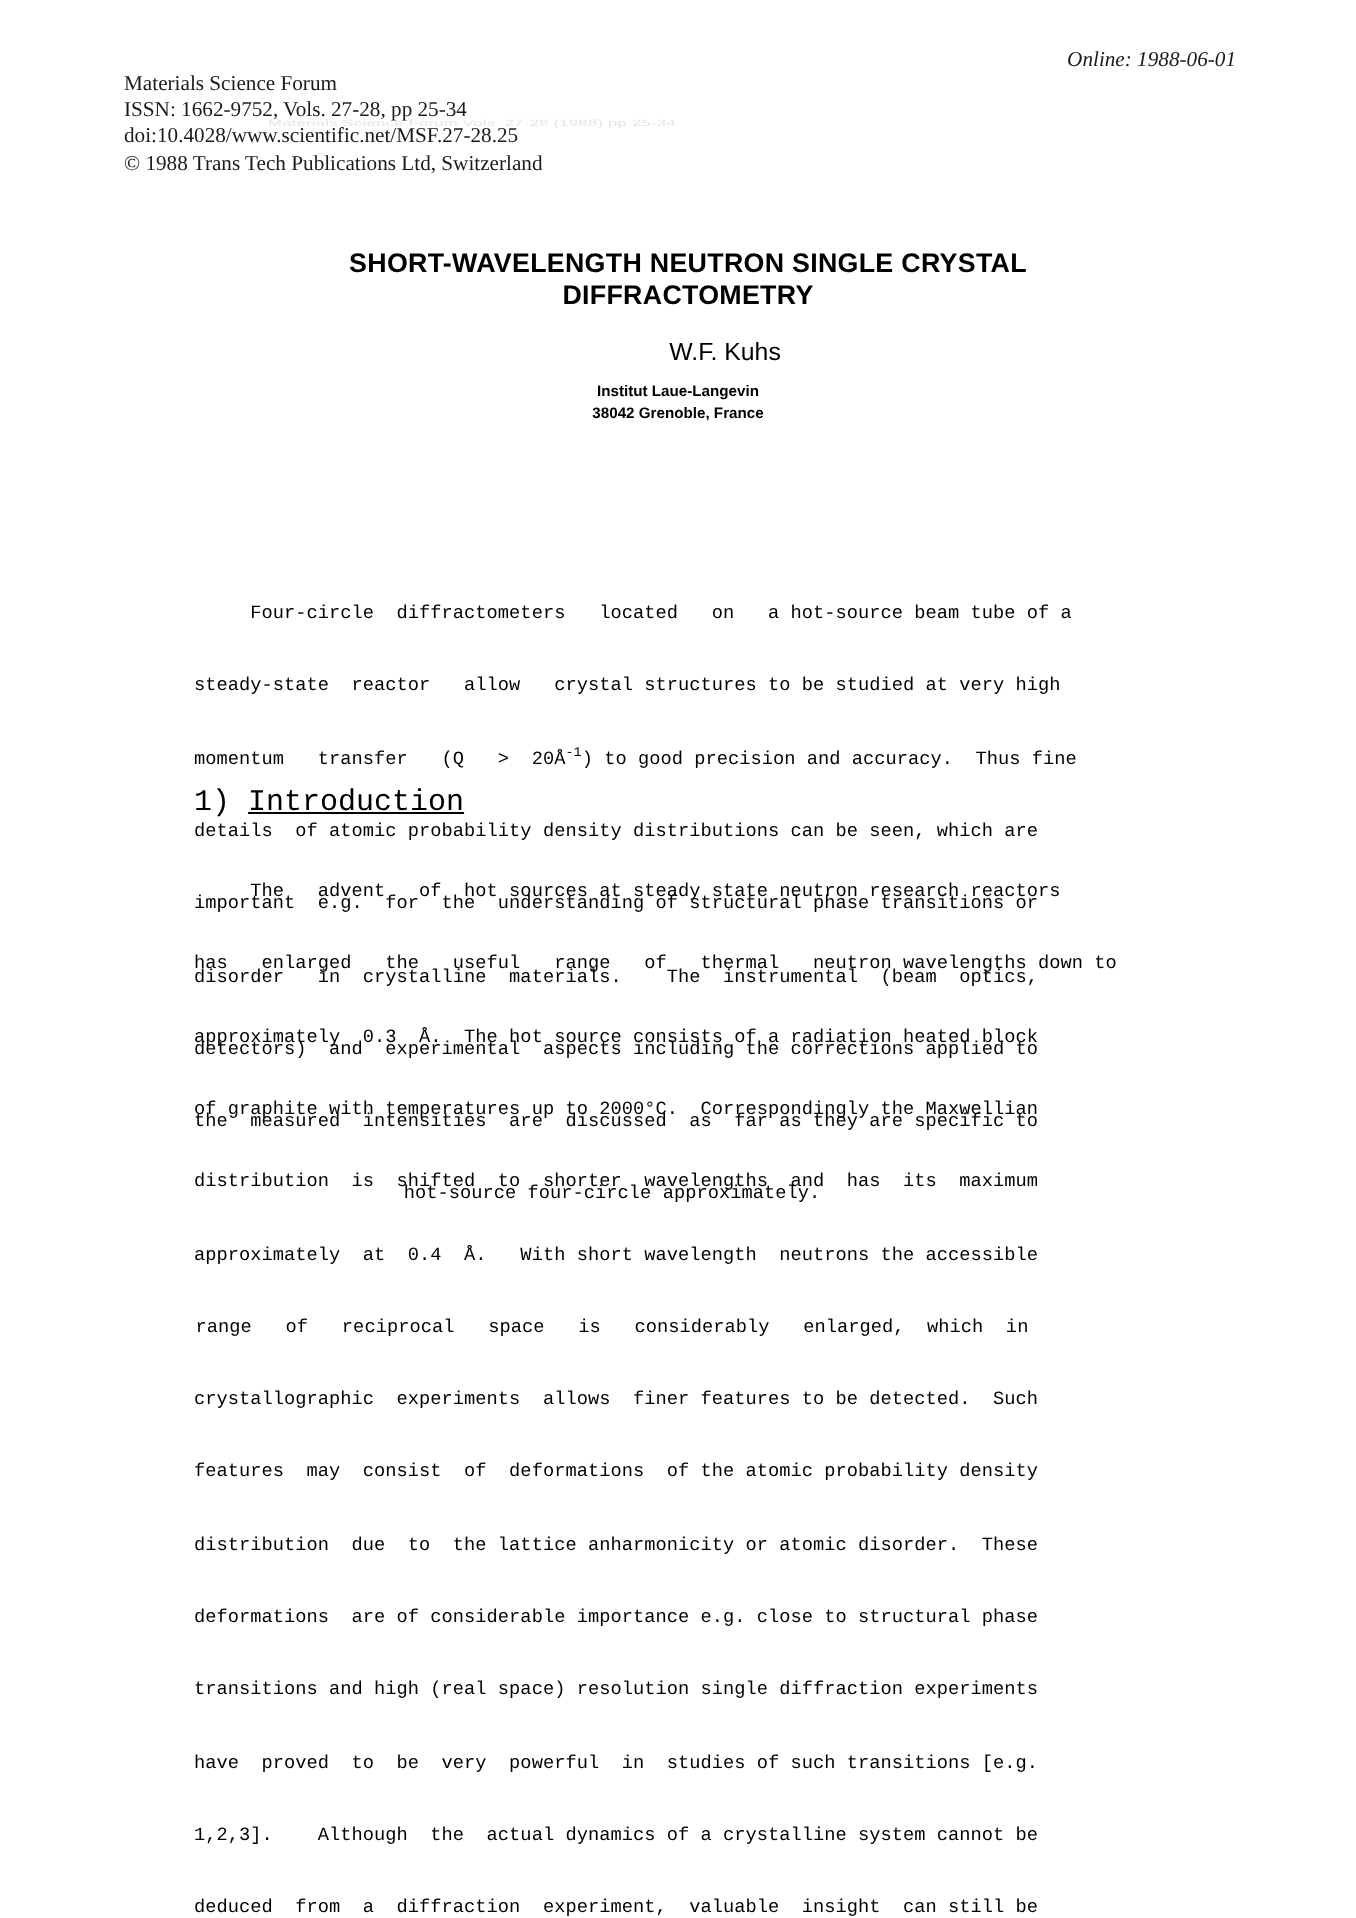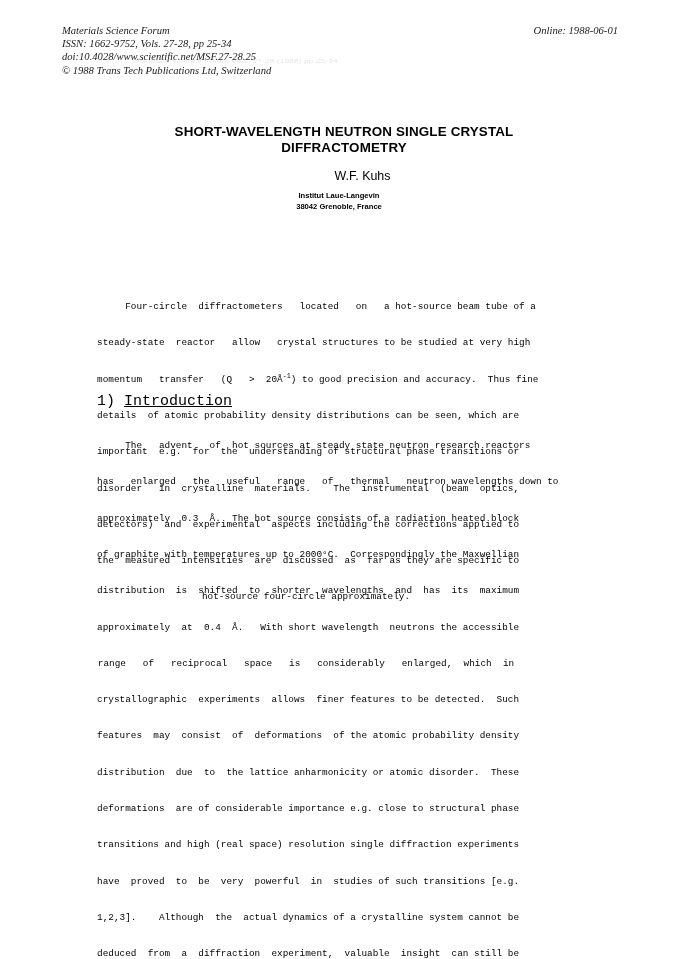--- a/index.html
+++ b/index.html
@@ -28,25 +28,25 @@
     top: 24px;
     width: 560px;
   }
   .pub-header-row {
     display: flex;
     justify-content: space-between;
     align-items: flex-start;
   }
   .pub-lines {
     font-family: "Liberation Serif", serif;
-    font-style: italic;
     font-size: 10.6px;
     line-height: 13.2px;
     color: #1a1a1a;
     white-space: nowrap;
+    margin-top: 12px;
   }
   .pub-lines div { white-space: nowrap; }
   .pub-online {
     font-family: Liberation Serif, serif;
     font-style: italic;
     font-size: 10.6px;
     line-height: 13.2px;
     color: #1a1a1a;
     white-space: nowrap;
     padding-right: 4px;

